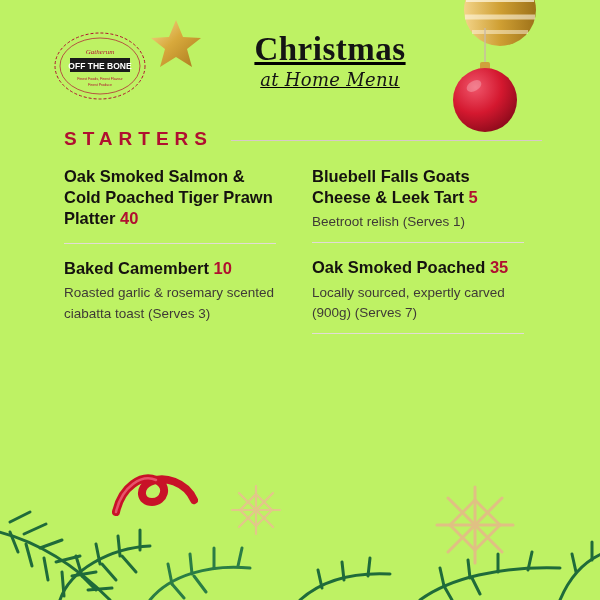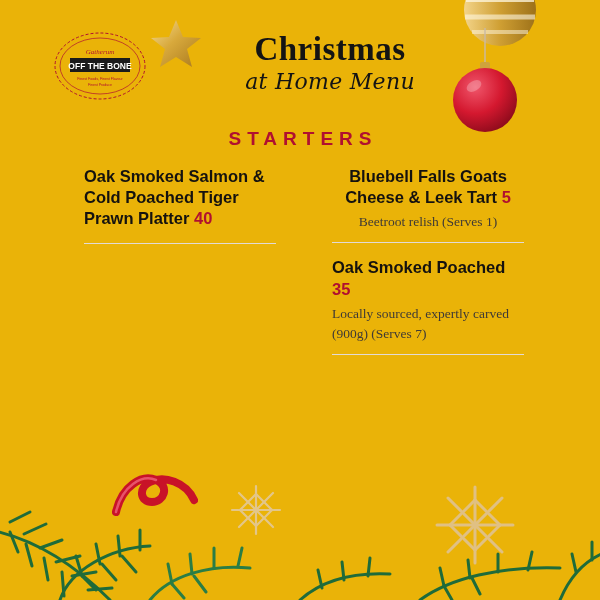--- a/index.html
+++ b/index.html
@@ -10,21 +10,21 @@
     width: 600px;
     height: 600px;
     overflow: hidden;
     background: #faf8f5;
     font-family: "Liberation Sans", sans-serif;
     position: relative;
   }
   .page {
     position: absolute;
     inset: 0;
-    background: #eab308;
+    background: #bef264;
   }
 
   
   .orn { position: absolute; }
 
   
   .star {
     left: 146px; top: 16px;
     width: 60px; height: 60px;
   }
@@ -47,46 +47,46 @@
     left: 52px; top: 30px;
     width: 96px; height: 72px;
   }
 
   
   .title-block {
     position: absolute;
     left: 215px; top: 32px;
     width: 230px;
     text-align: center;
+    text-decoration: underline;
   }
   .title-main {
     font-family: "Liberation Serif", serif;
     font-weight: bold;
     font-size: 33px;
     letter-spacing: 0.5px;
     color: #141414;
     line-height: 1.05;
   }
   .title-sub {
     font-family: "DejaVu Serif", serif;
     font-style: italic;
-    font-size: 22px;
+    font-size: 18px;
     color: #141414;
     margin-top: 2px;
     letter-spacing: 0.3px;
   }
 
   
   .section {
     position: absolute;
     left: 64px; top: 128px;
     width: 478px;
     display: flex;
     align-items: center;
-    flex-direction: column;
   }
   .section-title {
     font-size: 19px;
     font-weight: bold;
     letter-spacing: 6px;
     color: #b01030;
     white-space: nowrap;
   }
   .section-rule {
     flex: 1;
@@ -99,43 +99,42 @@
   
   .columns {
     position: absolute;
     left: 64px; top: 166px;
     width: 478px;
     display: flex;
     gap: 36px;
   }
   .col { width: 212px; }
 
-  .item { padding-bottom: 10px; margin-left: 20px; }
+  .item { padding-bottom: 10px; }
   .item.divider { border-bottom: 1px solid #e2dbd6; margin-bottom: 14px; }
 
   .item-name {
     font-size: 16.5px;
     font-weight: bold;
     color: #15120f;
     line-height: 1.28;
     margin: 0 0 4px 0;
   }
   .price {
     color: #b01030;
     font-weight: bold;
   }
   .item-desc {
     font-size: 13.5px;
     color: #3f3a36;
     line-height: 1.5;
     margin: 0;
-    font-family: Liberation Serif, serif;
-  }
-
-  .col-right .item:first-child { margin-top: 0; text-align: center; }
+  }
+
+  .col-right .item:first-child { margin-top: 0; }
 
   
   .foliage { position: absolute; bottom: 0; left: 0; width: 600px; height: 140px; }
   .ribbon { position: absolute; left: 112px; bottom: 78px; width: 86px; height: 56px; }
   .snowflake-a { position: absolute; left: 228px; bottom: 62px; width: 56px; height: 56px; }
   .snowflake-b { position: absolute; left: 432px; bottom: 32px; width: 86px; height: 86px; }
 </style>
 </head>
 <body>
 
@@ -213,20 +212,27 @@
 
     <div class="col col-left">
 
       <div class="item divider">
         <p class="item-name">
           <span>Oak Smoked Salmon &amp; Cold Poached Tiger Prawn Platter</span>
           <span class="price">40</span>
         </p>
       </div>
 
+      <div class="item">
+        <p class="item-name">
+          <span>Baked Camembert</span>
+          <span class="price">10</span>
+        </p>
+        <p class="item-desc">Roasted garlic &amp; rosemary scented ciabatta toast (Serves 3)</p>
+      </div>
 
     </div>
 
     <div class="col col-right">
 
       <div class="item divider">
         <p class="item-name">
           <span>Bluebell Falls Goats Cheese &amp; Leek Tart</span>
           <span class="price">5</span>
         </p>

